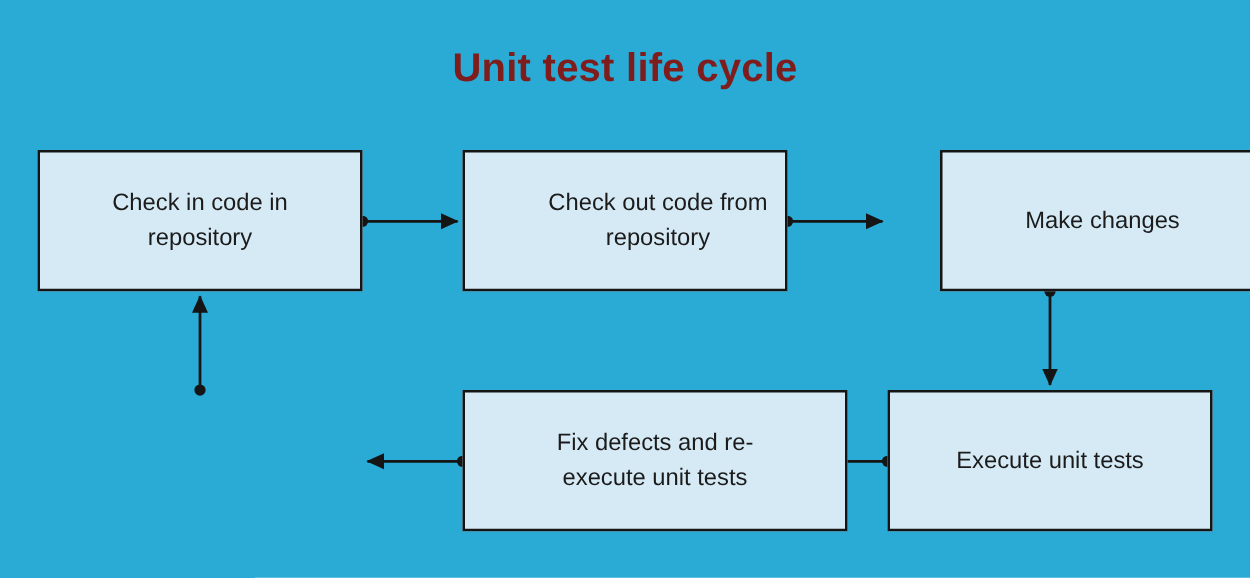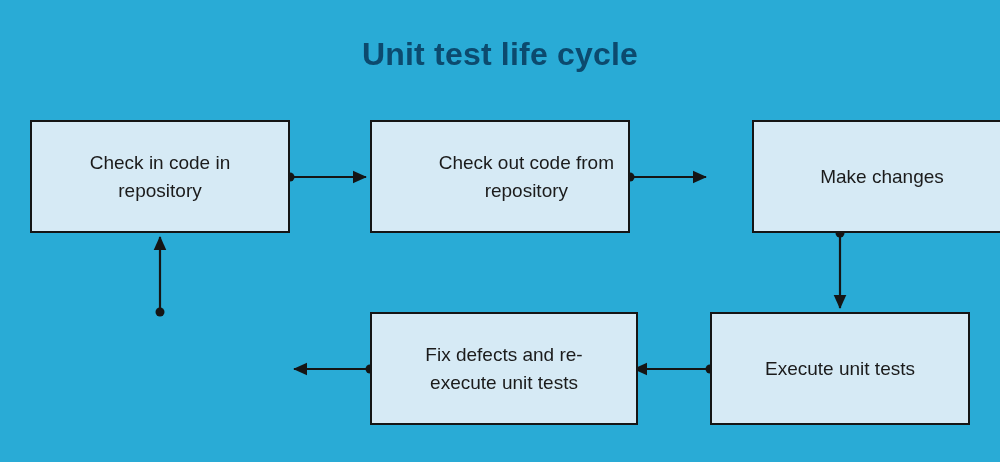--- a/index.html
+++ b/index.html
@@ -17,21 +17,21 @@
     height: 462px;
     background: #29abd6;
     overflow: hidden;
   }
   #diagram-title {
     position: absolute;
     left: 0;
     top: 32px;
     width: 1000px;
     text-align: center;
-    color: #0c4a6e;
+    color: #7f1d1d;
     font-size: 32px;
     font-weight: bold;
     letter-spacing: 0.2px;
     line-height: 44px;
   }
   #connector-layer {
     position: absolute;
     left: 0;
     top: 0;
     width: 1000px;
@@ -53,21 +53,21 @@
     color: #1b1b1b;
     font-size: 19px;
     line-height: 28px;
     font-weight: normal;
     white-space: pre-line;
   }
   #node-checkin   { left: 30px;  top: 120px; width: 260px; height: 113px; text-align: center; }
   #node-checkout  { left: 370px; top: 120px; width: 260px; height: 113px; justify-content: flex-end; }
   #node-changes   { left: 752px; top: 120px; width: 260px; height: 113px; }
   #node-review    { left: 30px;  top: 312px; width: 260px; height: 113px; }
-  #node-fix       { left: 370px; top: 312px; width: 268px; height: 113px; }
+  #node-fix       { left: 370px; top: 312px; width: 308px; height: 113px; }
   #node-execute   { left: 710px; top: 312px; width: 260px; height: 113px; }
 </style>
 </head>
 <body>
 
 <div id="canvas">
 
   <div id="diagram-title">Unit test life cycle</div>
 
   <svg id="connector-layer" viewBox="0 0 1000 462" width="1000" height="462" xmlns="http://www.w3.org/2000/svg">

